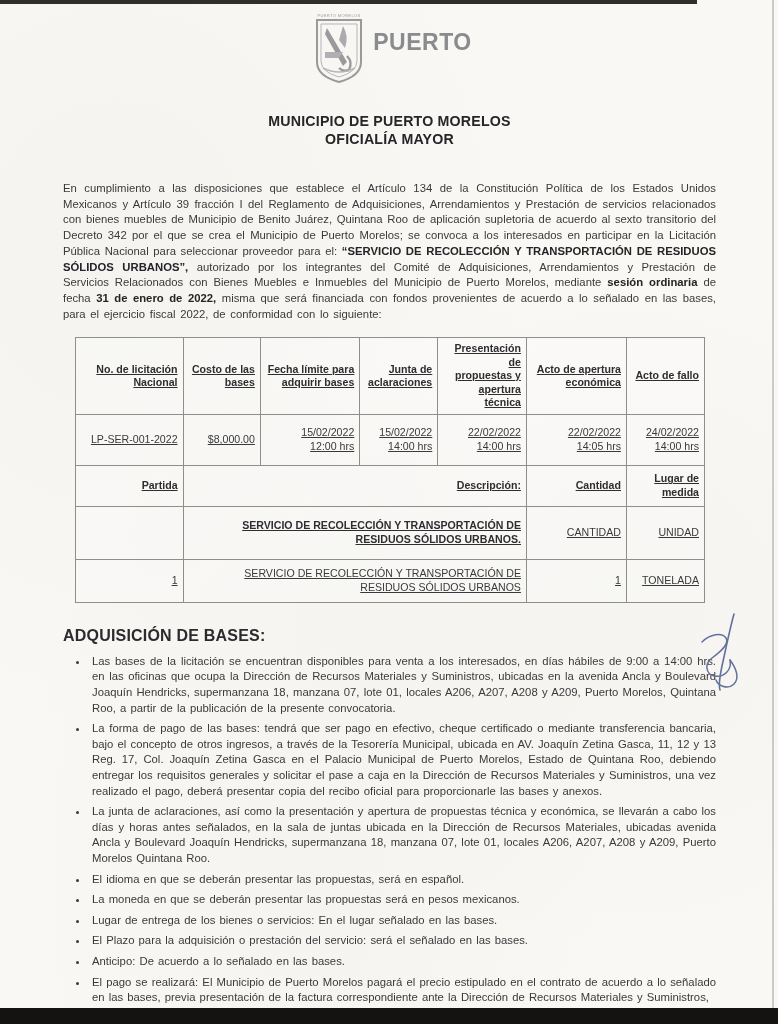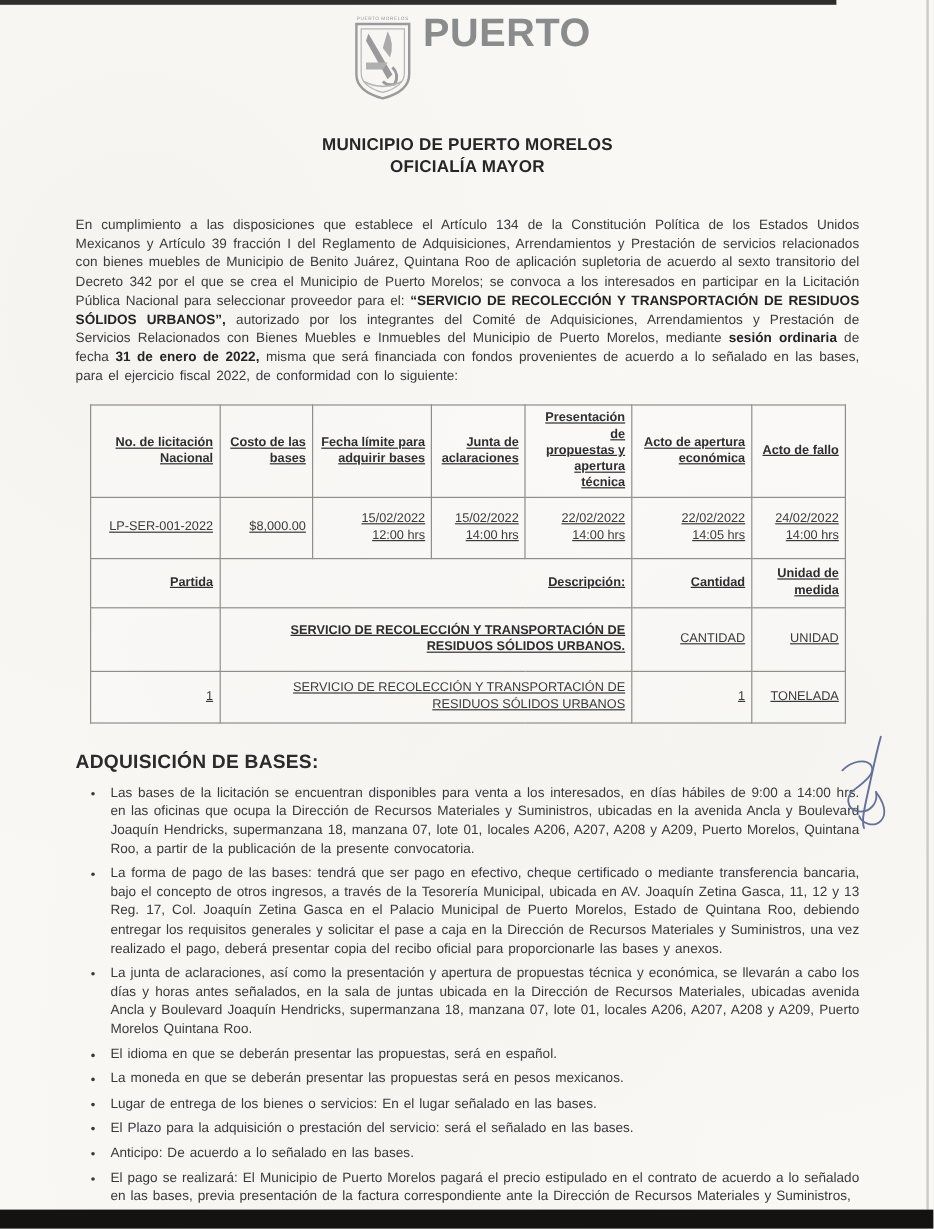--- a/index.html
+++ b/index.html
@@ -35,22 +35,22 @@
     position:relative;
     padding:0 62px 0 63px;
   }
   
   .logo-row{
     display:flex;justify-content:center;align-items:flex-start;
     padding-top:12px;margin-left:6px;
   }
   .logo-shield{width:52px;height:74px;flex:0 0 auto;}
   .logo-wordmark{
-    margin-left:8px;margin-top:0;
-    font-weight:700;font-size:33px;line-height:0.93;
+    margin-left:8px;margin-top:20px;
+    font-weight:700;font-size:23px;line-height:0.93;
     letter-spacing:0.5px;
     color:#8a8b8d;
   }
   
   .title-block{
     margin-top:26px;
     text-align:center;
     font-weight:700;font-size:14.2px;line-height:18px;
     color:#262628;
     letter-spacing:0.2px;
@@ -185,21 +185,21 @@
 14:00 hrs</td>
         <td class="pre">22/02/2022
 14:05 hrs</td>
         <td class="pre">24/02/2022
 14:00 hrs</td>
       </tr>
       <tr class="r-head2">
         <td class="hd">Partida</td>
         <td class="hd" colspan="4">Descripción:</td>
         <td class="hd">Cantidad</td>
-        <td class="hd pre">Unidad de
+        <td class="hd pre">Lugar de
 medida</td>
       </tr>
       <tr class="r-desc">
         <td></td>
         <td class="desc-bold" colspan="4">SERVICIO DE RECOLECCIÓN Y TRANSPORTACIÓN DE RESIDUOS SÓLIDOS URBANOS.</td>
         <td>CANTIDAD</td>
         <td>UNIDAD</td>
       </tr>
       <tr class="r-data2">
         <td>1</td>

